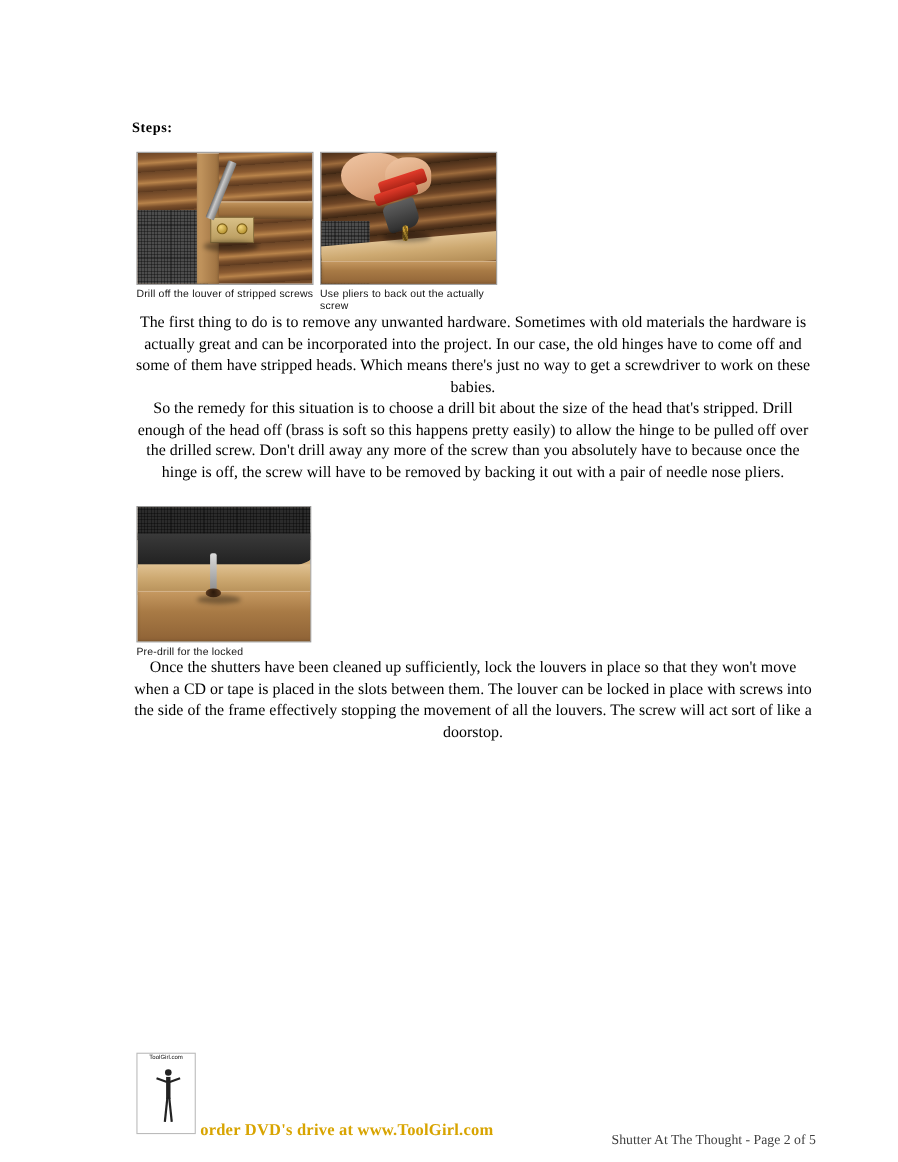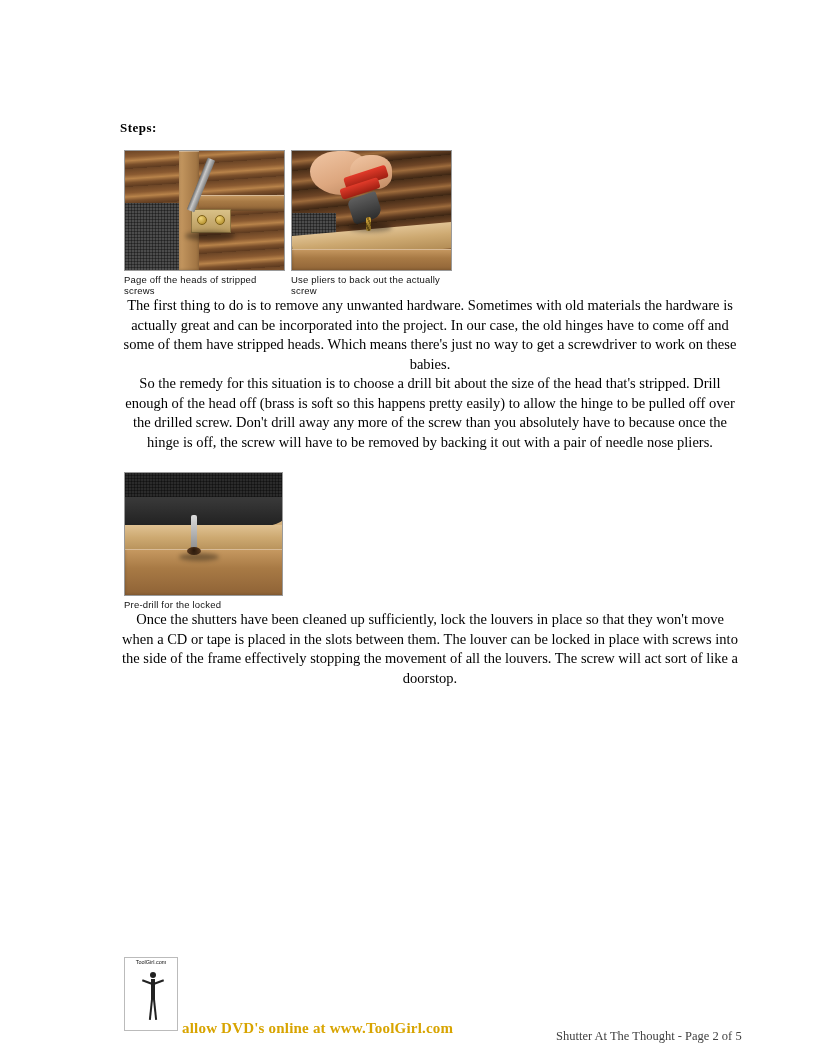--- a/index.html
+++ b/index.html
@@ -26,21 +26,21 @@
     position: absolute;
     left: 120px;
     top: 108px;
     width: 620px;
   }
   .steps-heading {
     font-family: "Liberation Serif", serif;
     font-weight: bold;
     font-size: 13px;
     letter-spacing: 0.5px;
-    margin: 12px 0 14px 0;
+    margin: 0 0 14px 0;
   }
   .figure-row {
     display: flex;
     gap: 6px;
     margin-left: 4px;
   }
   .figure {
     display: block;
   }
   .thumb {
@@ -223,21 +223,21 @@
             <div class="mesh" style="left:0;top:52px;width:64px;height:68px;"></div>
             <div class="wood-rail" style="left:54px;top:44px;width:107px;height:16px;"></div>
             <div class="wood-rail" style="left:54px;top:0;width:20px;height:121px;background:linear-gradient(90deg,#c79a62,#9c7040);"></div>
             <div class="bracket" style="left:66px;top:58px;width:38px;height:22px;"></div>
             <div class="screw-head" style="left:72px;top:64px;width:8px;height:8px;"></div>
             <div class="screw-head" style="left:90px;top:64px;width:8px;height:8px;"></div>
             <div class="drillbit" style="left:72px;top:6px;width:8px;height:56px;"></div>
             <div class="shadow-blob" style="left:60px;top:80px;width:50px;height:10px;"></div>
           </div>
         </div>
-        <div class="caption" style="width:161px;">Page off the heads of stripped screws</div>
+        <div class="caption" style="width:161px;">Drill off the louver of stripped screws</div>
       </div>
 
       <div class="figure">
         <div class="thumb" style="width:161px;height:121px;">
           <div class="photo">
             <div class="louvers-dark"></div>
             <div class="mesh" style="left:0;top:62px;width:44px;height:59px;"></div>
             <div class="wood-light" style="left:0;top:78px;width:161px;height:26px;transform:rotate(-5deg);"></div>
             <div class="wood-rail" style="left:0;top:98px;width:161px;height:23px;"></div>
             <div class="finger" style="left:18px;top:0;width:60px;height:44px;"></div>
@@ -289,17 +289,17 @@
     <div class="tg-fig">
       <div class="head"></div>
       <div class="body"></div>
       <div class="arm-l"></div>
       <div class="arm-r"></div>
       <div class="leg-l"></div>
       <div class="leg-r"></div>
     </div>
   </div>
 
-  <div class="footer-order">allow DVD's online at www.ToolGirl.com</div>
+  <div class="footer-order">order DVD's drive at www.ToolGirl.com</div>
 
   <div class="footer-pageinfo">Shutter At The Thought - Page 2 of 5</div>
 
 </div>
 
 </body></html>

